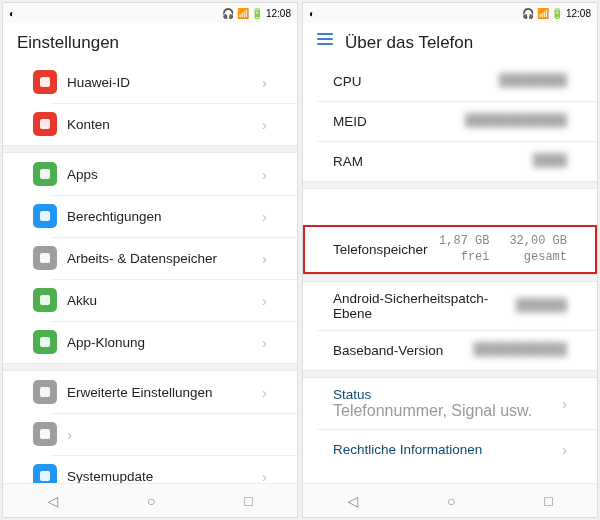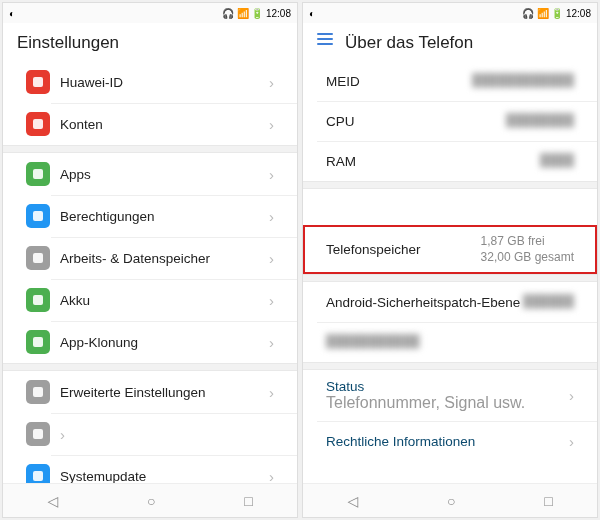--- a/index.html
+++ b/index.html
@@ -7,35 +7,35 @@
   .phone { width: 296px; height: 516px; background: #fff; display: flex; flex-direction: column; border: 1px solid #ddd; position: relative; }
   .statusbar { height: 20px; display: flex; align-items: center; justify-content: space-between; padding: 0 6px; font-size: 10px; color: #000; background: #fafafa; }
   .sb-left { display: flex; align-items: center; gap: 3px; }
   .sb-right { display: flex; align-items: center; gap: 2px; }
   .sb-icon { font-size: 10px; }
   .header { padding: 10px 14px 8px; font-size: 17px; font-weight: 500; color: #222; display: flex; align-items: flex-start; gap: 12px; }
   .hamburger { display: inline-flex; flex-direction: column; gap: 3px; }
   .hamburger span { width: 16px; height: 2px; background: #3f7fd8; border-radius: 1px; }
   .content { flex: 1; overflow: hidden; }
   .group-gap { height: 8px; background: #f2f2f2; border-top: 1px solid #e8e8e8; border-bottom: 1px solid #e8e8e8; }
-  .row { display: flex; align-items: center; padding: 9px 23px; min-height: 38px; position: relative; }
+  .row { display: flex; align-items: center; padding: 9px 30px; min-height: 38px; position: relative; }
   .row + .row::before { content:""; position:absolute; left:48px; right:0; top:0; height:1px; background:#eee; }
   .row .icon { width: 24px; height: 24px; margin-right: 10px; border-radius: 5px; display: flex; align-items: center; justify-content: center; flex-shrink: 0; }
   .row .label { flex: 1; font-size: 13.5px; color: #222; }
   .row .chev { color: #bbb; font-size: 15px; }
   .row .value { font-size: 12px; color: #888; text-align: right; line-height: 1.3; }
   .row .value .blur { filter: blur(3px); color: #aaa; }
   .row.highlighted { outline: 2px solid #d82020; outline-offset: -2px; z-index: 5; margin-top: 36px; }
   .navbar { height: 34px; display: flex; align-items: center; justify-content: space-around; border-top: 1px solid #eee; background: #fafafa; }
   .navbar .nbtn { color: #888; font-size: 14px; }
   
   .phone.right .row + .row::before { left: 14px; }
   .phone.right .row { min-height: 40px; }
   .phone.right .row .label { font-size: 13.5px; }
-  .flexcol { display:flex; flex-direction:column; align-items:flex-start; }
+  .flexcol { display:flex; flex-direction:row; align-items:flex-start;font-family:Liberation Mono, monospace; }
   .substack { display:flex; flex-direction:column; }
   .substack .main { font-size: 13.5px; color:#0c4a6e; }
   .substack .sub { font-size: 16px; color:#999; }
 </style>
 </head>
 <body>
 
 <div class="phone">
   <div class="statusbar">
     <div class="sb-left">
@@ -166,45 +166,46 @@
   <div class="header">
     <span class="hamburger">
         <span></span>
         <span></span>
         <span></span>
       </span>
     <span>Über das Telefon</span>
   </div>
   <div class="content" id="right-content">
       <div class="row">
+        <div class="label">CPU</div>
+        <div class="value"><span class="blur">████████</span></div>
+      </div>
+      <div class="row">
         <div class="label">MEID</div>
         <div class="value"><span class="blur">████████████</span></div>
-      </div>
-      <div class="row">
-        <div class="label">CPU</div>
-        <div class="value"><span class="blur">████████</span></div>
       </div>
       <div class="row">
         <div class="label">RAM</div>
         <div class="value"><span class="blur">████</span></div>
       </div>
       <div class="group-gap"></div>
       <div class="row highlighted">
         <div class="label">Telefonspeicher</div>
         <div class="value flexcol">
           <span>1,87  GB frei</span>
           <span>32,00  GB gesamt</span>
         </div>
       </div>
       <div class="group-gap"></div>
       <div class="row">
         <div class="label">Android-Sicherheitspatch-Ebene</div>
         <div class="value"><span class="blur">██████</span></div>
       </div>
       <div class="row">
+        <div class="label">Baseband-Version</div>
         <div class="value"><span class="blur">███████████</span></div>
       </div>
       <div class="group-gap"></div>
       <div class="row">
         <div class="substack">
           <span class="main">Status</span>
           <span class="sub">Telefonnummer, Signal usw.</span>
         </div>
         <div style="flex:1"></div>
         <div class="chev">›</div>

